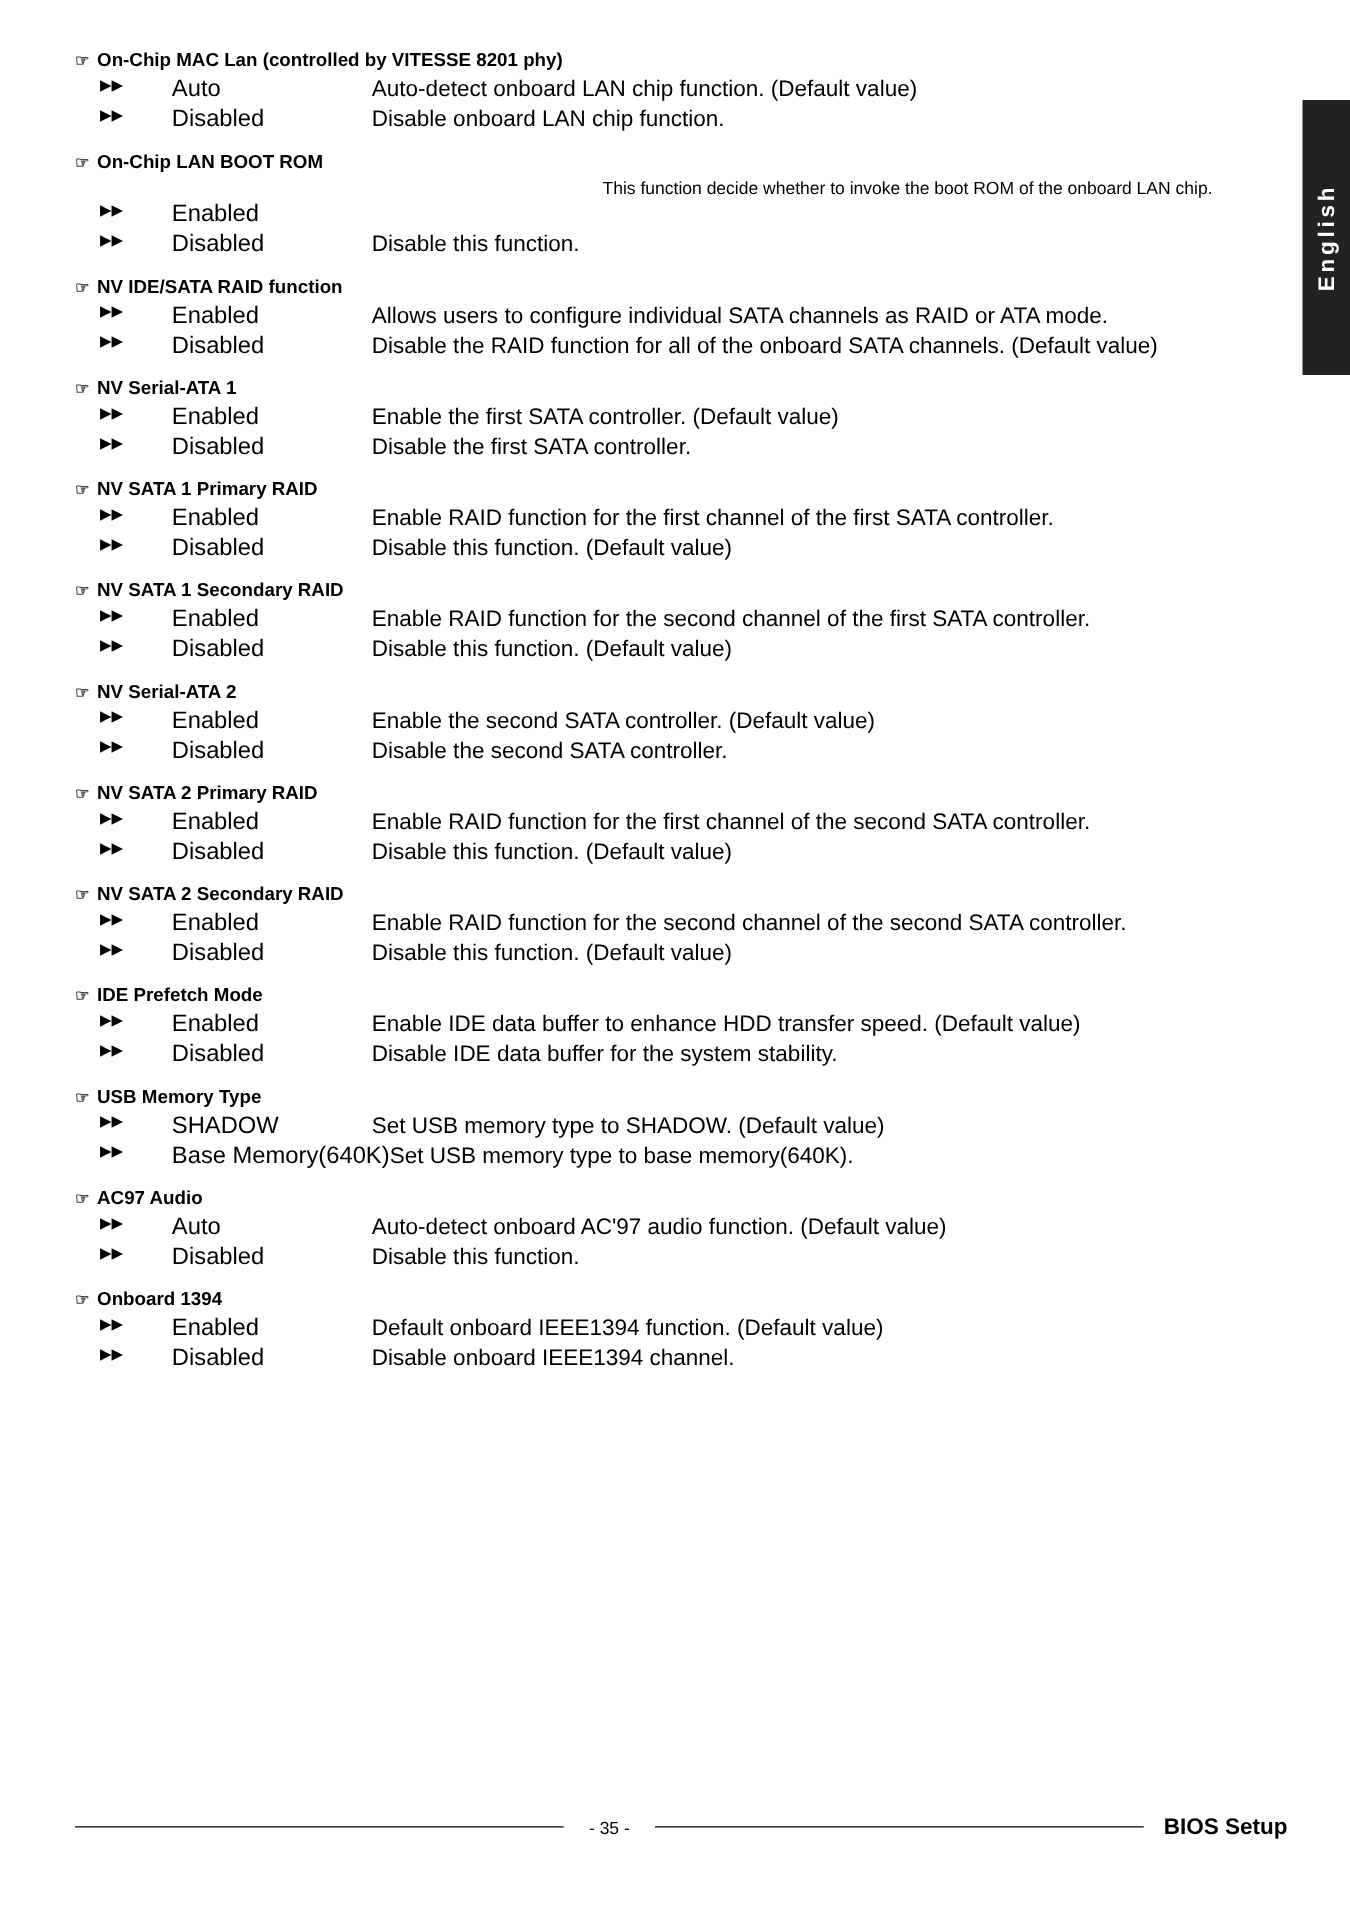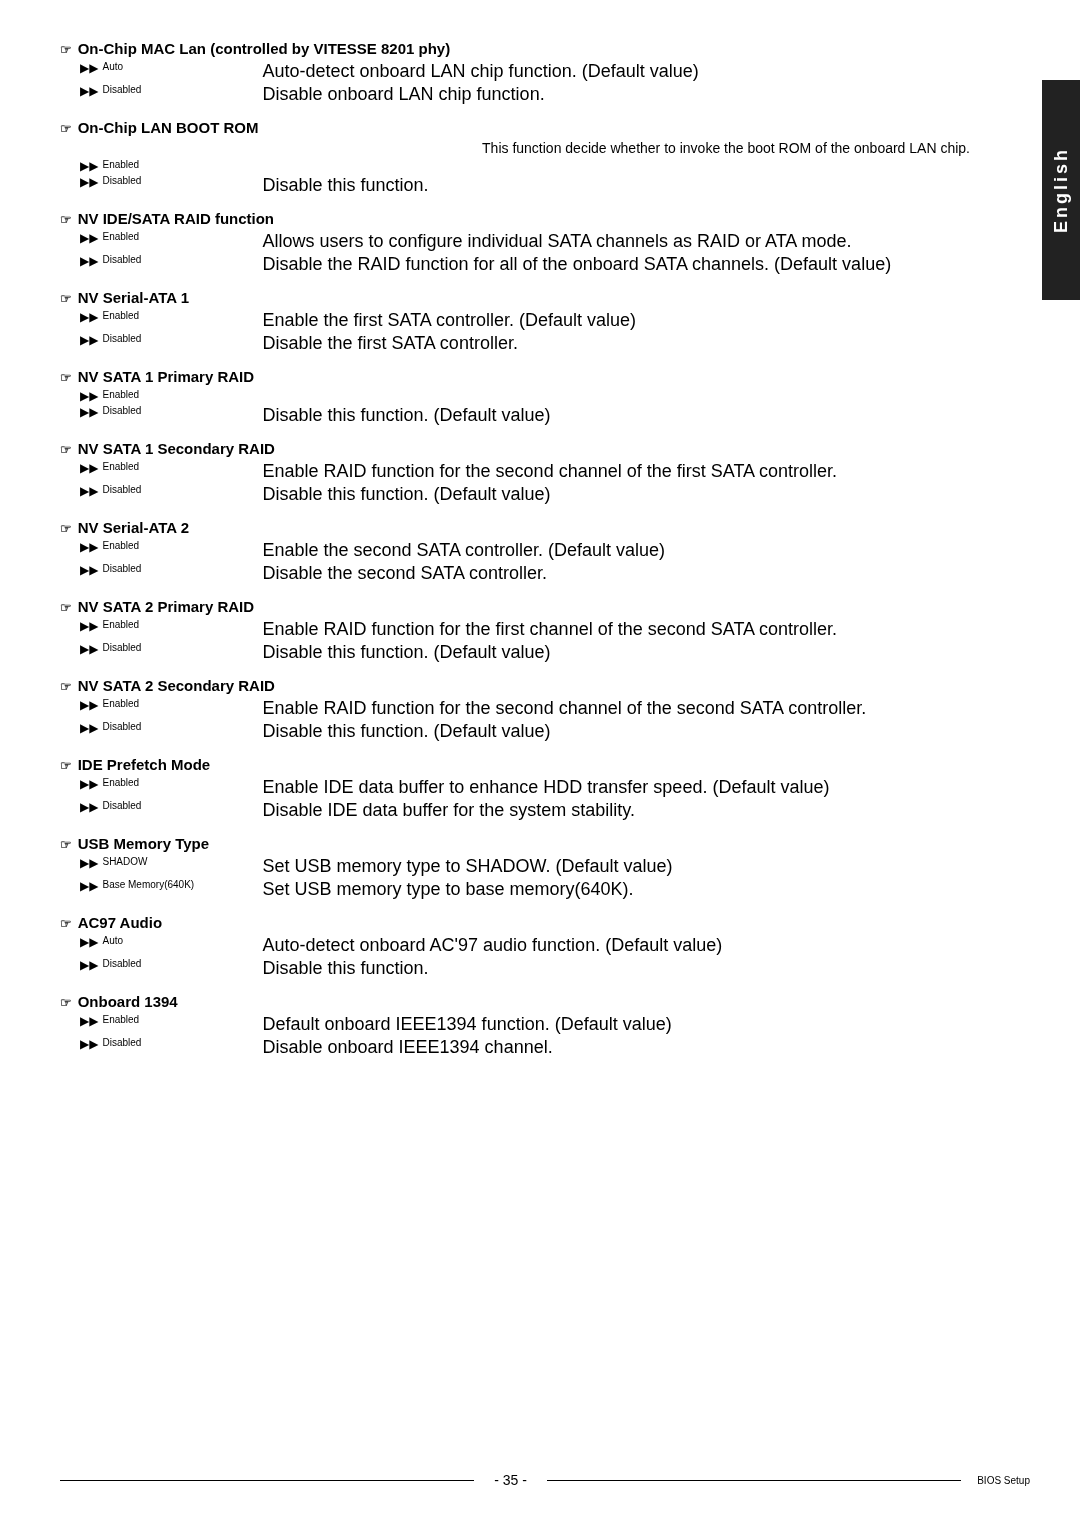--- a/index.html
+++ b/index.html
@@ -83,51 +83,53 @@
 
     .option-row .bullet {
       font-size: 12px;
       margin-right: 4px;
       color: #000;
       min-width: 16px;
     }
 
     .option-row .opt-key {
       min-width: 160px;
-      font-size: 10px;
+      font-size: 19px;
+      margin-left: 35px;
     }
 
     .option-row .opt-val {
       flex: 1;
       font-size: 18px;
     }
 
     
     .bottom-bar {
       position: absolute;
-      bottom: 44px;
+      bottom: 60px;
       left: 60px;
       right: 50px;
       display: flex;
       align-items: center;
     }
 
     .bottom-line {
       flex: 1;
       height: 1px;
       background: #000;
     }
 
     .bottom-center {
       padding: 0 20px;
       font-size: 14px;
     }
 
     .bottom-right {
-      font-size: 10px;
+      font-size: 18px;
+      font-weight: bold;
     }
   </style>
 </head>
 <body>
 
 <div class="page-container">
 
   <div class="english-tab">
     <span>English</span>
   </div>
@@ -199,20 +201,21 @@
         </div>
       </div>
       <div class="section">
         <div class="section-title">
           <span class="arrow-icon">☞</span>
           <span>NV SATA 1 Primary RAID</span>
         </div>
         <div class="option-row">
           <span class="bullet">▶▶</span>
           <span class="opt-key">Enabled</span>
+          <span class="opt-val">Enable RAID function for the first channel of the first SATA controller.</span>
         </div>
         <div class="option-row">
           <span class="bullet">▶▶</span>
           <span class="opt-key">Disabled</span>
           <span class="opt-val">Disable this function. (Default value)</span>
         </div>
       </div>
       <div class="section">
         <div class="section-title">
           <span class="arrow-icon">☞</span>

